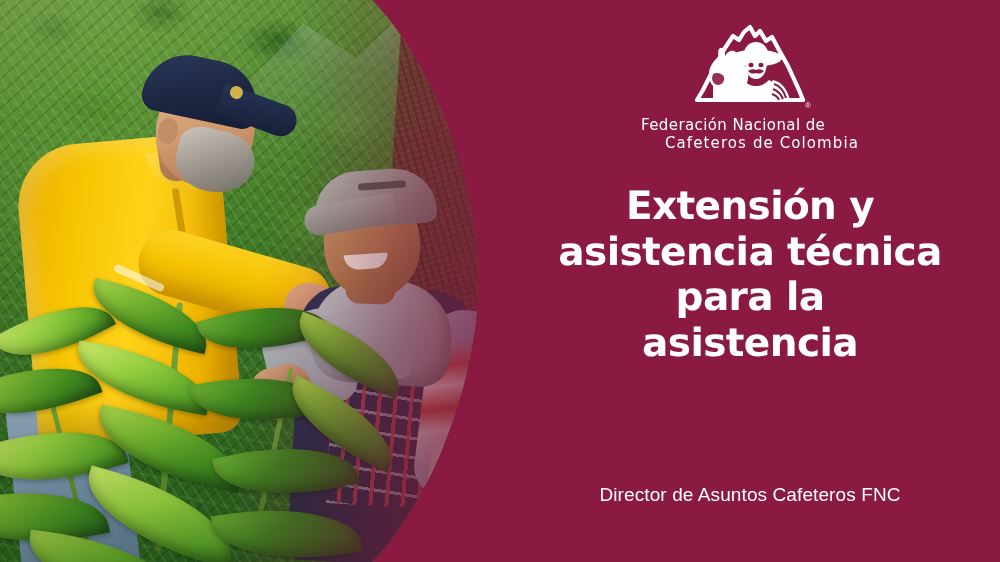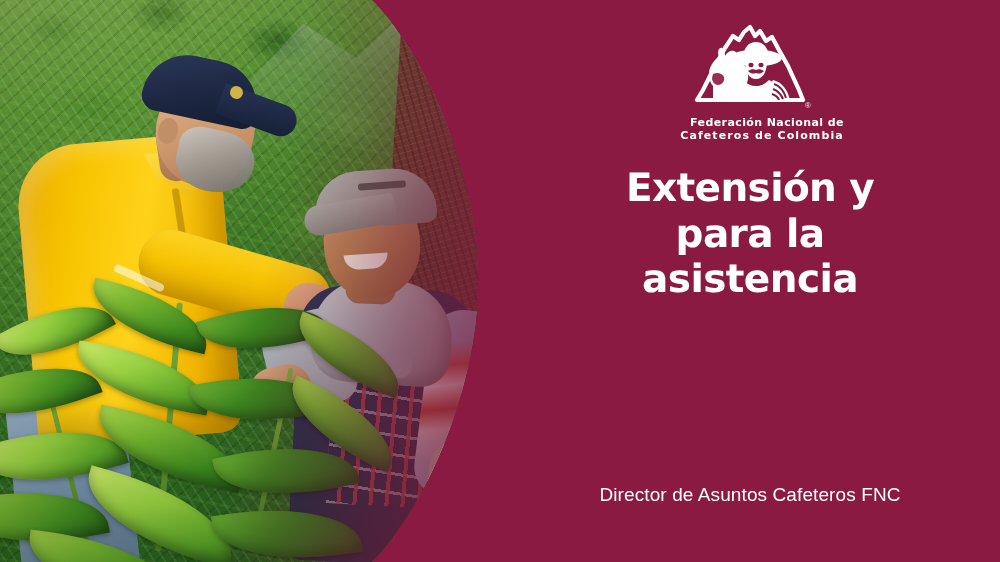--- a/index.html
+++ b/index.html
@@ -372,34 +372,34 @@
   .logo-reg {
     position: absolute;
     right: -2px; bottom: 4px;
     color: #ffffff;
     font-size: 8px;
     line-height: 1;
     opacity: .9;
   }
   .logo-wordmark {
     margin-top: 3px;
-    text-align: right;
+    text-align: left;
     color: #ffffff;
     font-family: "DejaVu Sans", sans-serif;
-    font-weight: bold;
-    font-size: 11px;
+    font-weight: normal;
+    font-size: 15px;
     line-height: 1.18;
     letter-spacing: .4px;
   }
   .logo-wordmark .l2 { letter-spacing: 1.1px; margin-left: 24px; }
 
   
   .title {
     position: absolute;
-    left: 0; right: 0; top: 140px;
+    left: 0; right: 0; top: 158px;
     text-align: center;
     color: #ffffff;
     font-family: "DejaVu Sans", sans-serif;
     font-weight: bold;
     font-size: 39px;
     line-height: 1.17;
     letter-spacing: -.6px;
     text-rendering: geometricPrecision;
   }
   .title .tline { display: block; white-space: nowrap; }
@@ -535,20 +535,21 @@
         <span class="logo-reg">®</span>
       </div>
       <div class="logo-wordmark">
         <div class="l1">Federación Nacional de</div>
         <div class="l2">Cafeteros  de  Colombia</div>
       </div>
     </div>
 
     <h1 class="title">
       <span class="tline">Extensión y</span>
+      <span class="tline">asistencia técnica</span>
       <span class="tline">para la</span>
       <span class="tline">asistencia</span>
     </h1>
 
     <div class="speaker">
       <span class="sline">Director de Asuntos Cafeteros FNC</span>
     </div>
 
   </div>
 </div>

